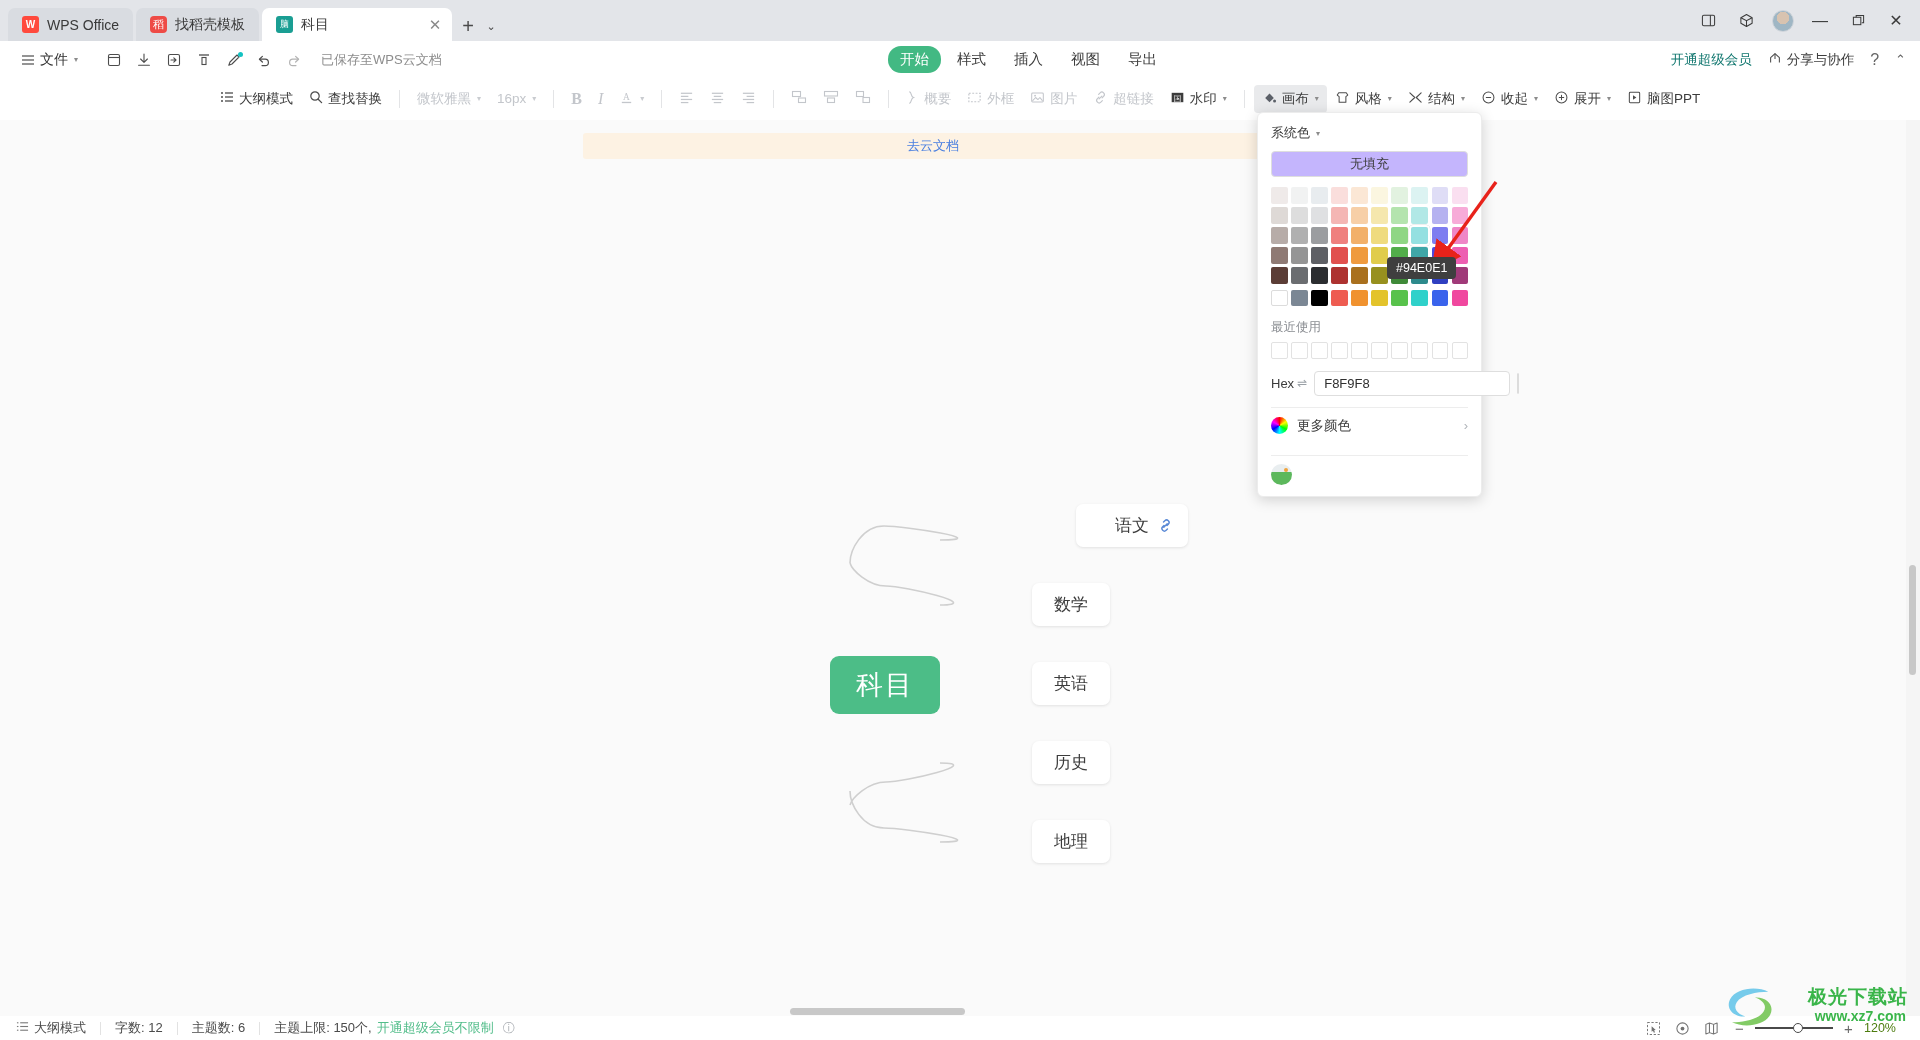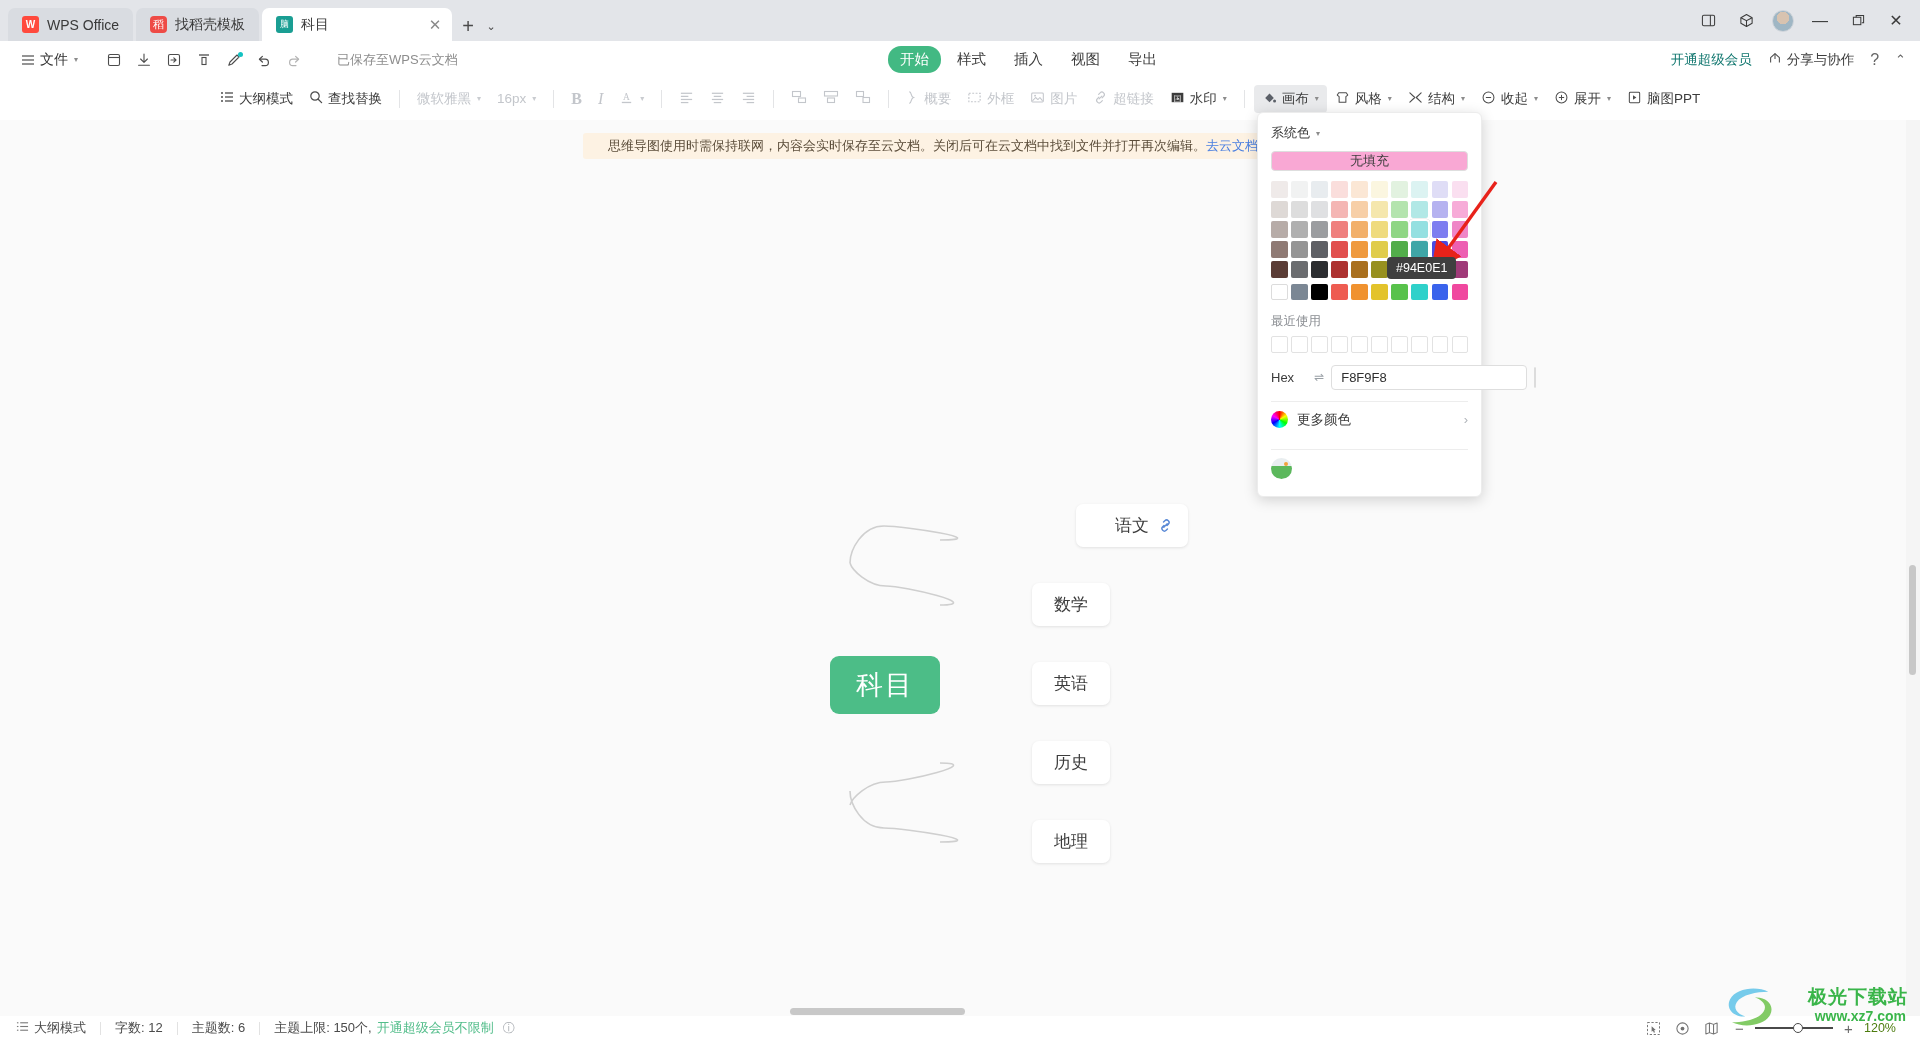--- a/index.html
+++ b/index.html
@@ -54,21 +54,21 @@
     border:1px solid #cfd4da; margin:0 6px; cursor:pointer;
   }
 
   
   .menubar {
     height: 37px; background: #fff; display:flex; align-items:center;
     padding: 0 14px; position: relative; font-size: 14px; color:#333;
   }
   .mb-item { display:flex; align-items:center; gap:5px; padding:0 7px; height:28px; cursor:pointer; border-radius:4px; }
   .mb-ico { color:#4c4c4c; display:flex; align-items:center; }
-  .saved-text { font-size:13px; color:#8d8d8d; margin-left:28px; }
+  .saved-text { font-size:13px; color:#8d8d8d; margin-left:12px; }
   .centertabs { position:absolute; left:50%; transform:translateX(-72px); display:flex; align-items:flex-end; gap:4px; }
   .ctab { font-size:14.5px; color:#3d3d3d; padding:4px 12px; border-radius:13px; cursor:pointer; }
   .ctab.active { background:#42b983; color:#fff; }
   .menubar-right { margin-left:auto; display:flex; align-items:center; gap:16px; }
   .vip-link { color:#0f766e; font-size:13.5px; cursor:pointer; }
   .share-link { color:#3d3d3d; font-size:13.5px; cursor:pointer; display:flex; align-items:center; gap:5px;}
   .help-ico { color:#666; font-size:16px; cursor:pointer; }
   .collapse-ico { color:#666; font-size:13px; cursor:pointer; }
 
   
@@ -121,34 +121,34 @@
     background:#c8c8c8; border-radius:4px; cursor:pointer; }
 
   
   .colorpanel {
     position:absolute; left:1257px; top:112px; width:225px; height:385px;
     background:#fff; border-radius:6px; box-shadow:0 3px 14px rgba(0,0,0,0.17);
     border:1px solid #ececec; padding:11px 13px; z-index:50;
   }
   .cp-head { display:flex; align-items:center; gap:5px; font-size:13px; color:#3c3c3c; cursor:pointer; }
   .nofill {
-    margin-top:9px; height:20px; border:1px solid #dedede; border-radius:4px;
+    margin-top:9px; height:26px; border:1px solid #dedede; border-radius:4px;
     display:flex; align-items:center; justify-content:center;
-    font-size:13px; color:#3c3c3c; cursor:pointer; background:#f9a8d4;
+    font-size:13px; color:#3c3c3c; cursor:pointer; background:#c4b5fd;
   }
   .grid { margin-top:10px; display:grid; grid-template-columns:repeat(10, 1fr); gap:3.5px; }
   .sw { width:100%; aspect-ratio:1/1; border-radius:2px; cursor:pointer; }
   .sw.sel { outline:2px solid #fff; box-shadow:0 0 0 2.2px #bfbfbf; }
   .sw.wh { border:1px solid #dcdcdc; }
   .grid.last { margin-top:6px; }
   .recent-label { margin-top:13px; font-size:12.5px; color:#8a8d92; }
   .recent { margin-top:6px; display:grid; grid-template-columns:repeat(10,1fr); gap:3.5px; }
   .rsw { width:100%; aspect-ratio:1/1; border:1px solid #e2e2e2; border-radius:2px; background:#fff; cursor:pointer; }
   .hexrow { margin-top:12px; display:flex; align-items:center; gap:7px; }
-  .hexlbl { font-size:13px; color:#3c3c3c; display:flex; align-items:center; gap:20px; }
+  .hexlbl { font-size:13px; color:#3c3c3c; display:flex; align-items:center; gap:3px; }
   .hexinput {
     flex:1; height:25px; border:1px solid #dedede; border-radius:4px;
     font-size:13px; color:#2f2f2f; padding:0 9px; font-family:"Liberation Sans",sans-serif;
     background:#fff; outline:none;
   }
   .hexprev { width:21px; height:21px; border:1px solid #dcdcdc; border-radius:3px; background:#f8f9f8; cursor:pointer;}
   .cp-divider { margin-top:11px; height:1px; background:#ededed; }
   .cp-row { display:flex; align-items:center; gap:9px; padding:9px 0; cursor:pointer; font-size:13.5px; color:#3c3c3c;}
   .wheel {
     width:17px;height:17px;border-radius:50%;
@@ -551,21 +551,20 @@
           </svg>
       </span>
       <span>脑图PPT</span>
     </div>
   </div>
 
   <div class="canvas">
     <div class="vtrack"></div>
 
     <div class="notice">
-      <span>思维导图使用时需保持联网，内容会实时保存至云文档。关闭后可在云文档中找到文件并打开再次编辑。</span>
       <a>去云文档</a>
     </div>
 
     <svg class="map">
       <path d="M940 420 C 995 420, 905 406, 884 406 C 862 406, 850 430, 850 443" fill="none" stroke="#cfcfcf" stroke-width="1.6"></path>
       <path d="M940 485 C 985 485, 905 466, 886 466 C 868 466, 852 450, 850 443" fill="none" stroke="#cfcfcf" stroke-width="1.6"></path>
       <path d="M940 564 L 900 564 L 870 564 L 850 564" fill="none" stroke="#cfcfcf" stroke-width="1.6"></path>
       <path d="M940 643 C 985 643, 905 662, 886 662 C 868 662, 852 678, 850 685" fill="none" stroke="#cfcfcf" stroke-width="1.6"></path>
       <path d="M940 722 C 995 722, 905 708, 884 708 C 862 708, 850 684, 850 671" fill="none" stroke="#cfcfcf" stroke-width="1.6"></path>
     </svg>

